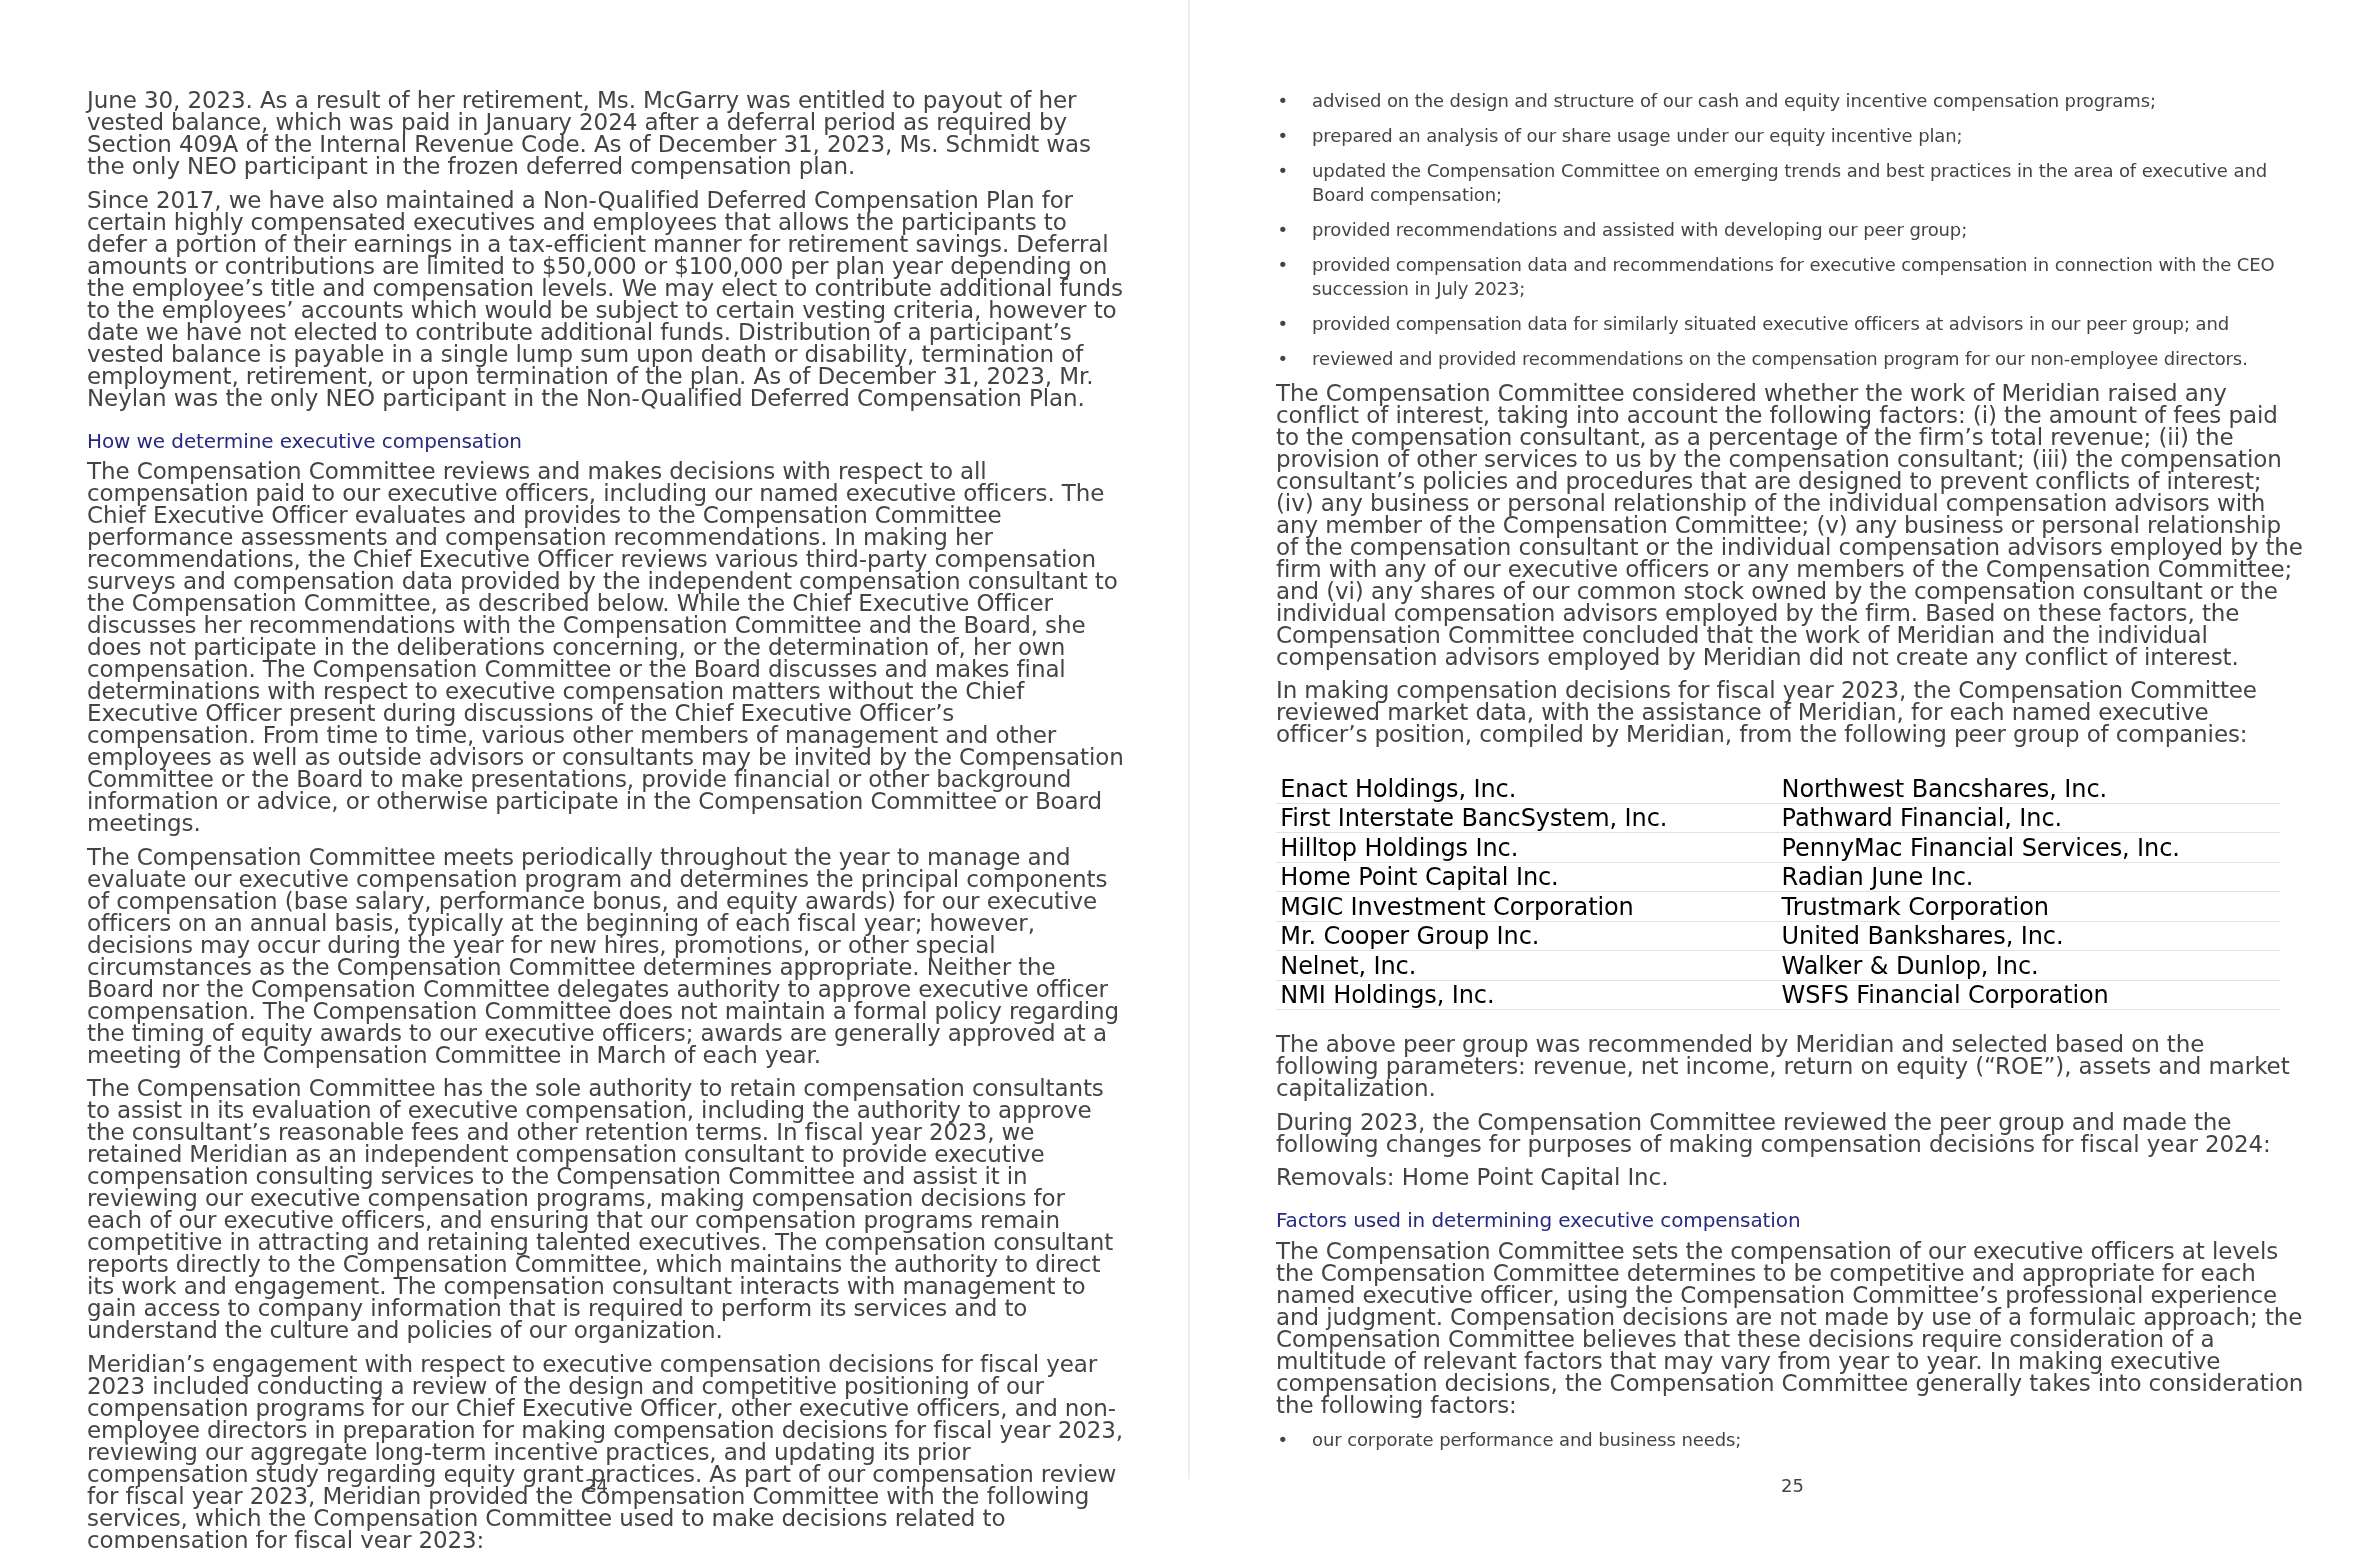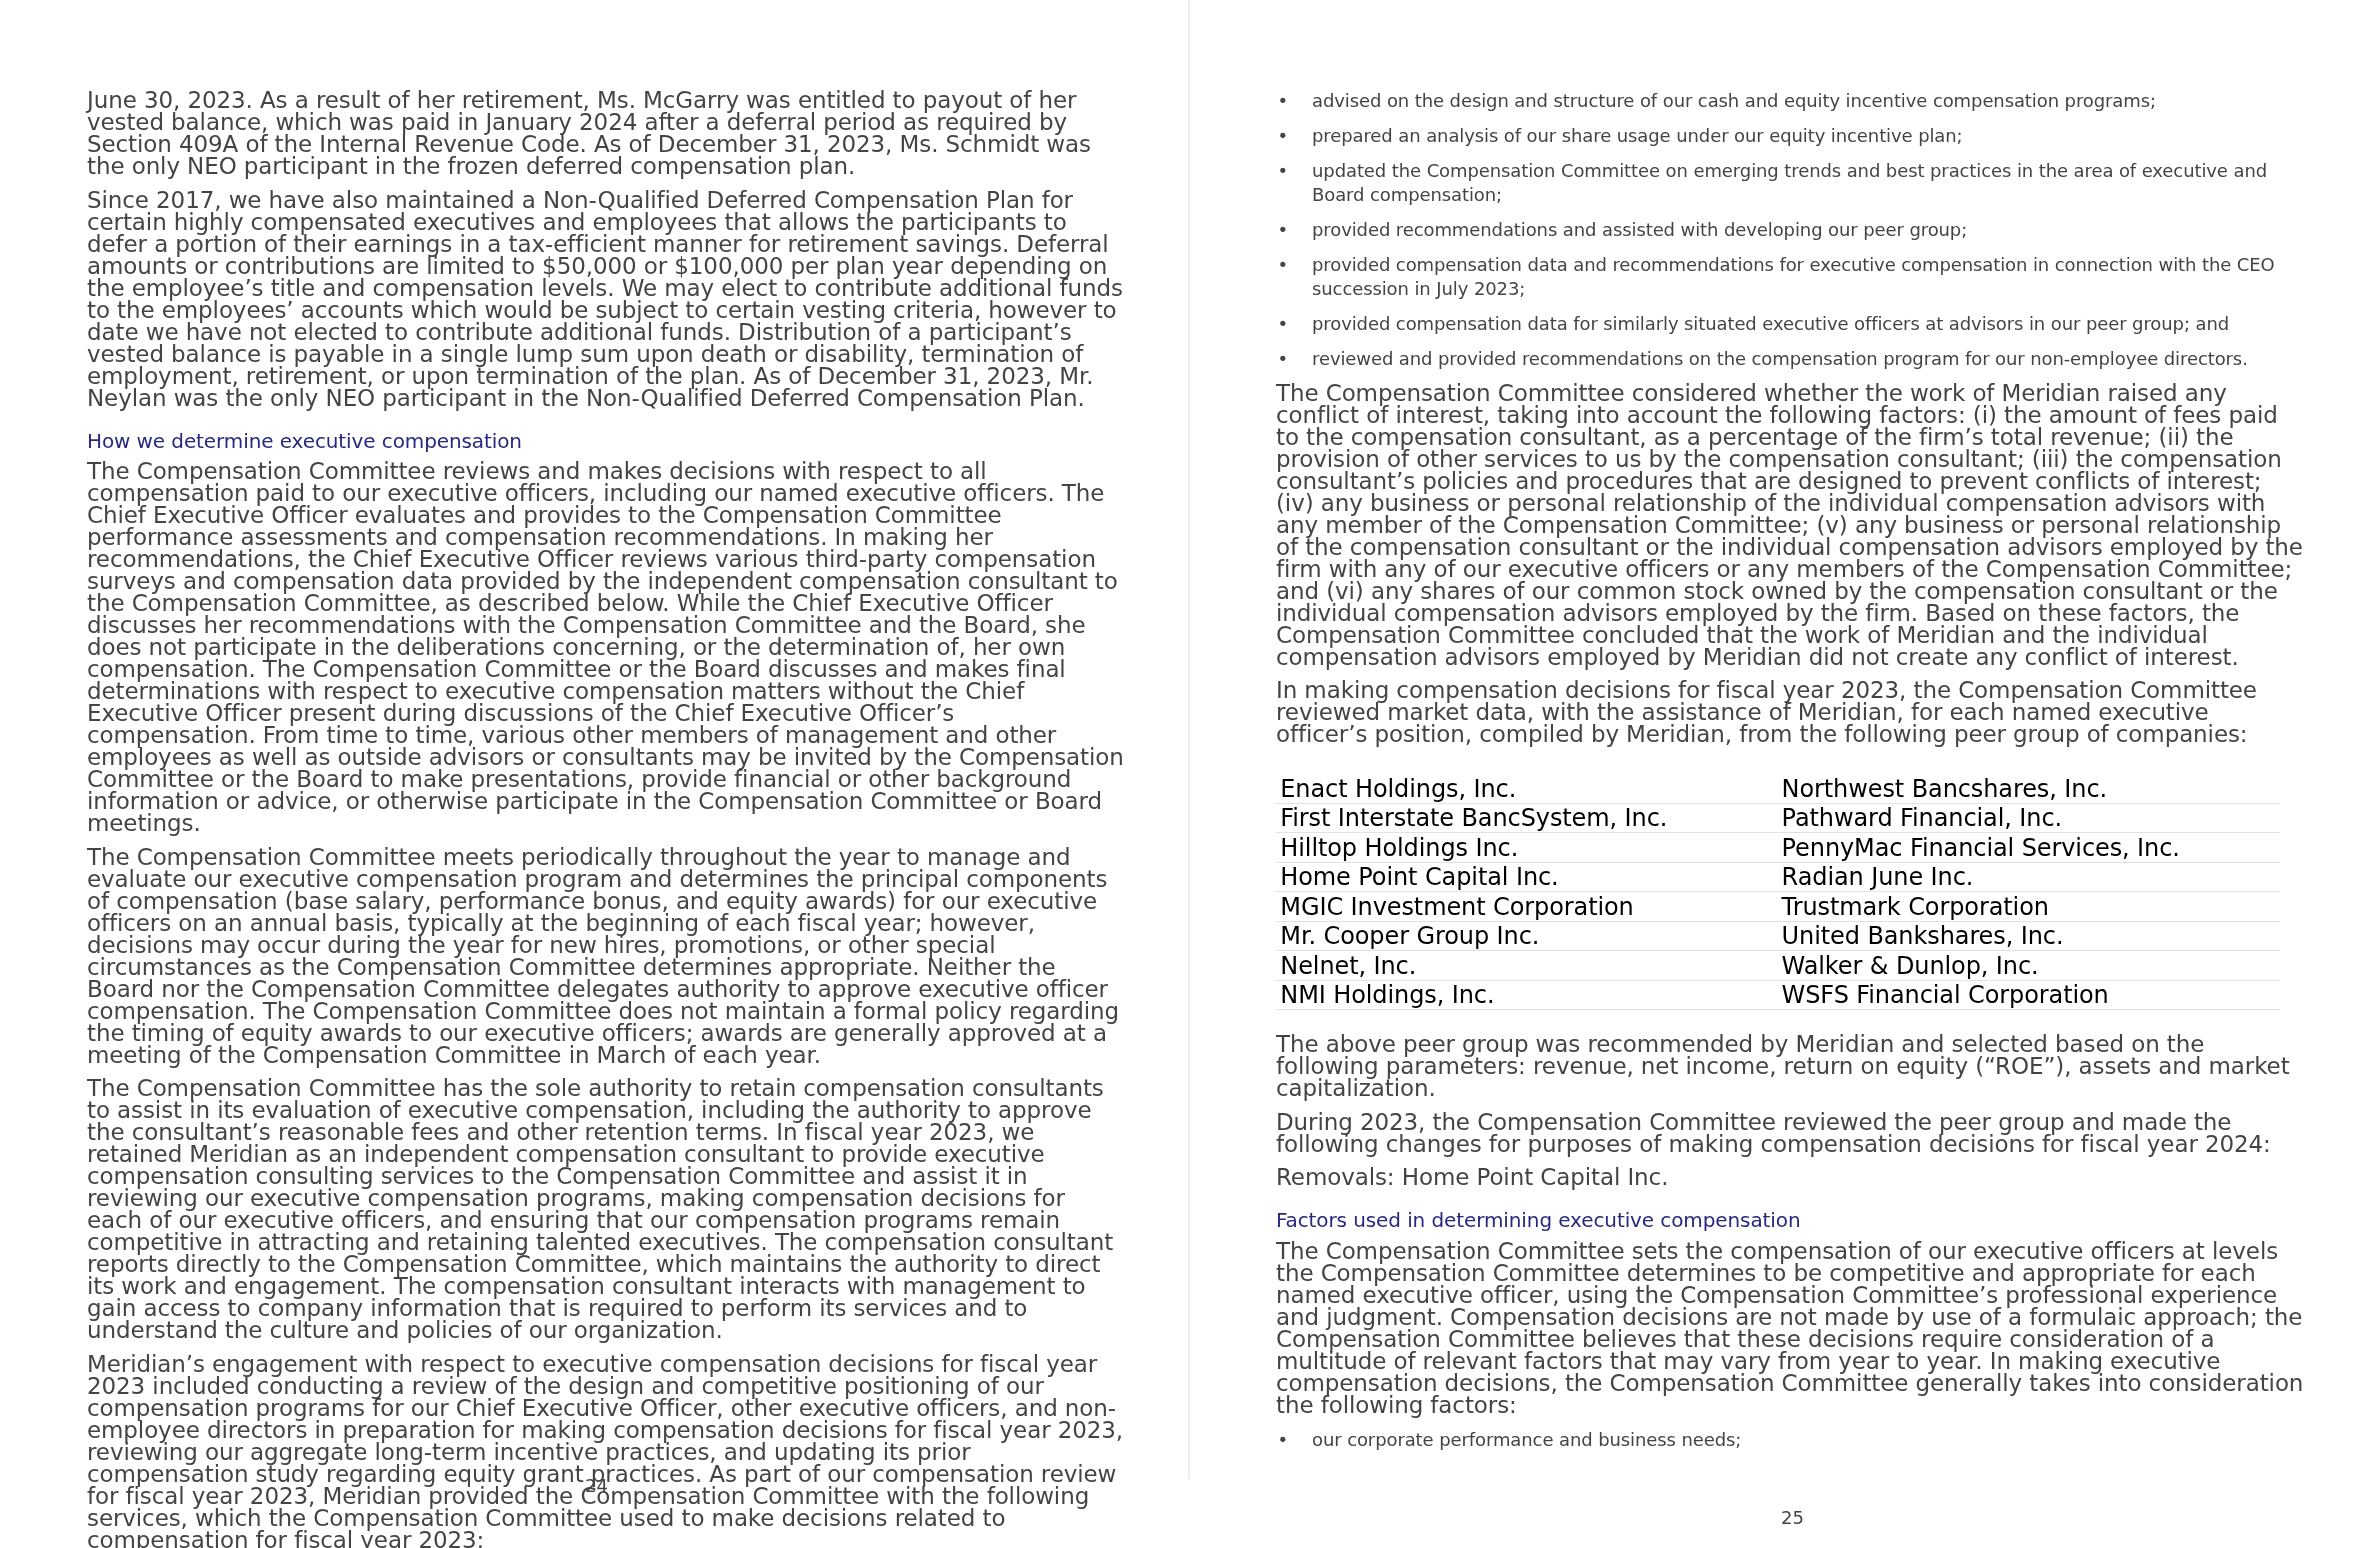--- a/index.html
+++ b/index.html
@@ -18,21 +18,21 @@
   h2 { margin: 20px 0 7.2px 0; font-size: 20px; line-height: 24.5px; font-weight: normal; color: #26297f; letter-spacing: -0.1px; }
   ul.bullets { list-style: none; margin: 0 0 10px 0; padding: 0; }
   ul.bullets li { position: relative; padding-left: 36px; font-size: 18px; line-height: 23.6px; margin-bottom: 11.5px; letter-spacing: -0.1px; }
   ul.bullets li .dot { position: absolute; left: 1.4px; top: 0; }
   table.peers { border-collapse: collapse; width: 1004px; margin: 29px 0 23px 0; color: #000; }
   table.peers td { font-size: 24px; height: 28.5px; padding: 0 0 0 4.3px; border-bottom: 1.4px solid #e2e2e2; vertical-align: middle; letter-spacing: -0.1px; }
   table.peers tr:last-child td { border-bottom: 1.4px solid #e2e2e2; }
   table.peers td.c1 { width: 497px; }
   .pgnum { position: absolute; top: 1475px; font-size: 18px; color: #444; text-align: center; }
   .page-left .pgnum { left: 585px; }
-  .page-right .pgnum { left: 591px; margin-top: 32px; }
+  .page-right .pgnum { left: 591px; }
 </style>
 </head>
 <body>
 
 <div class="page page-left">
   <div class="col">
     <p>June 30, 2023. As a result of her retirement, Ms. McGarry was entitled to payout of her vested balance, which was paid in January 2024 after a deferral period as required by Section 409A of the Internal Revenue Code. As of December 31, 2023, Ms. Schmidt was the only NEO participant in the frozen deferred compensation plan.</p>
     <p>Since 2017, we have also maintained a Non-Qualified Deferred Compensation Plan for certain highly compensated executives and employees that allows the participants to defer a portion of their earnings in a tax-efficient manner for retirement savings. Deferral amounts or contributions are limited to $50,000 or $100,000 per plan year depending on the employee’s title and compensation levels. We may elect to contribute additional funds to the employees’ accounts which would be subject to certain vesting criteria, however to date we have not elected to contribute additional funds. Distribution of a participant’s vested balance is payable in a single lump sum upon death or disability, termination of employment, retirement, or upon termination of the plan. As of December 31, 2023, Mr. Neylan was the only NEO participant in the Non-Qualified Deferred Compensation Plan.</p>
     <h2>How we determine executive compensation</h2>
     <p>The Compensation Committee reviews and makes decisions with respect to all compensation paid to our executive officers, including our named executive officers. The Chief Executive Officer evaluates and provides to the Compensation Committee performance assessments and compensation recommendations. In making her recommendations, the Chief Executive Officer reviews various third-party compensation surveys and compensation data provided by the independent compensation consultant to the Compensation Committee, as described below. While the Chief Executive Officer discusses her recommendations with the Compensation Committee and the Board, she does not participate in the deliberations concerning, or the determination of, her own compensation. The Compensation Committee or the Board discusses and makes final determinations with respect to executive compensation matters without the Chief Executive Officer present during discussions of the Chief Executive Officer’s compensation. From time to time, various other members of management and other employees as well as outside advisors or consultants may be invited by the Compensation Committee or the Board to make presentations, provide financial or other background information or advice, or otherwise participate in the Compensation Committee or Board meetings.</p>

